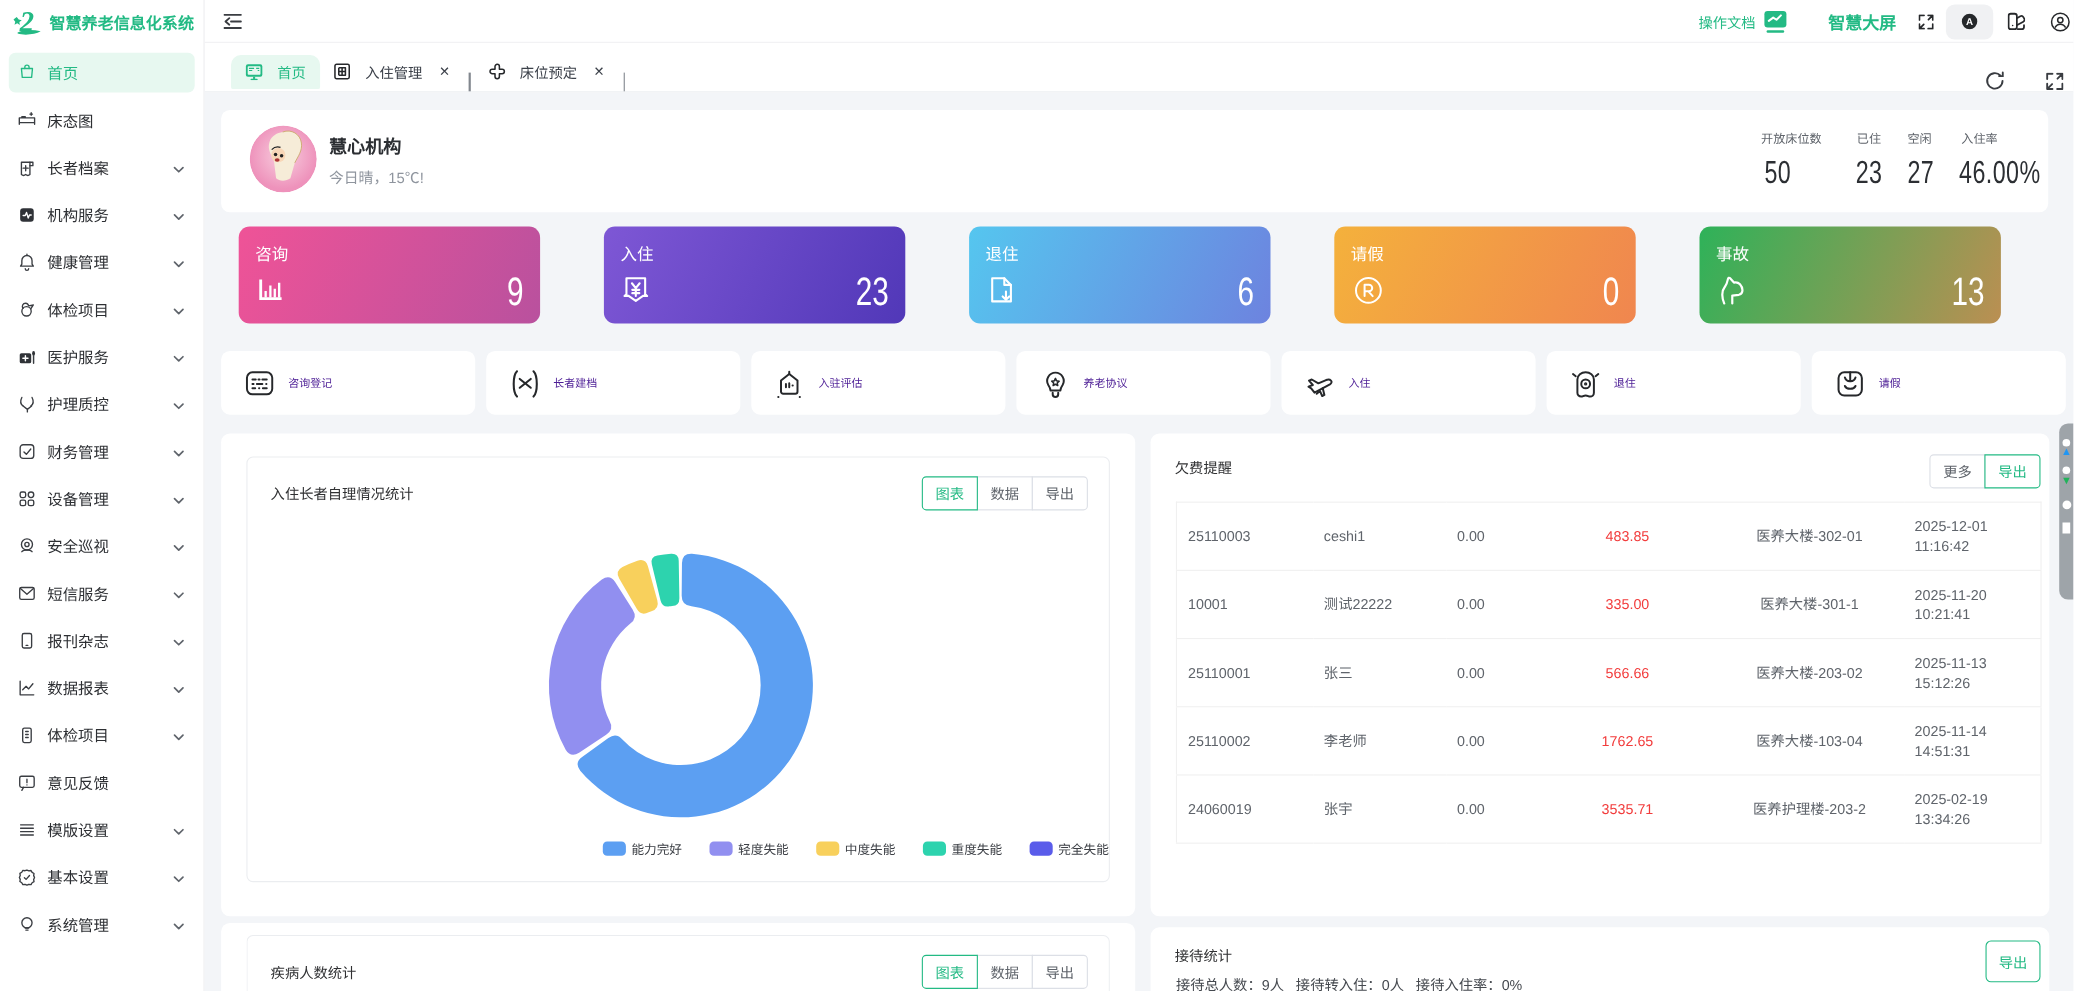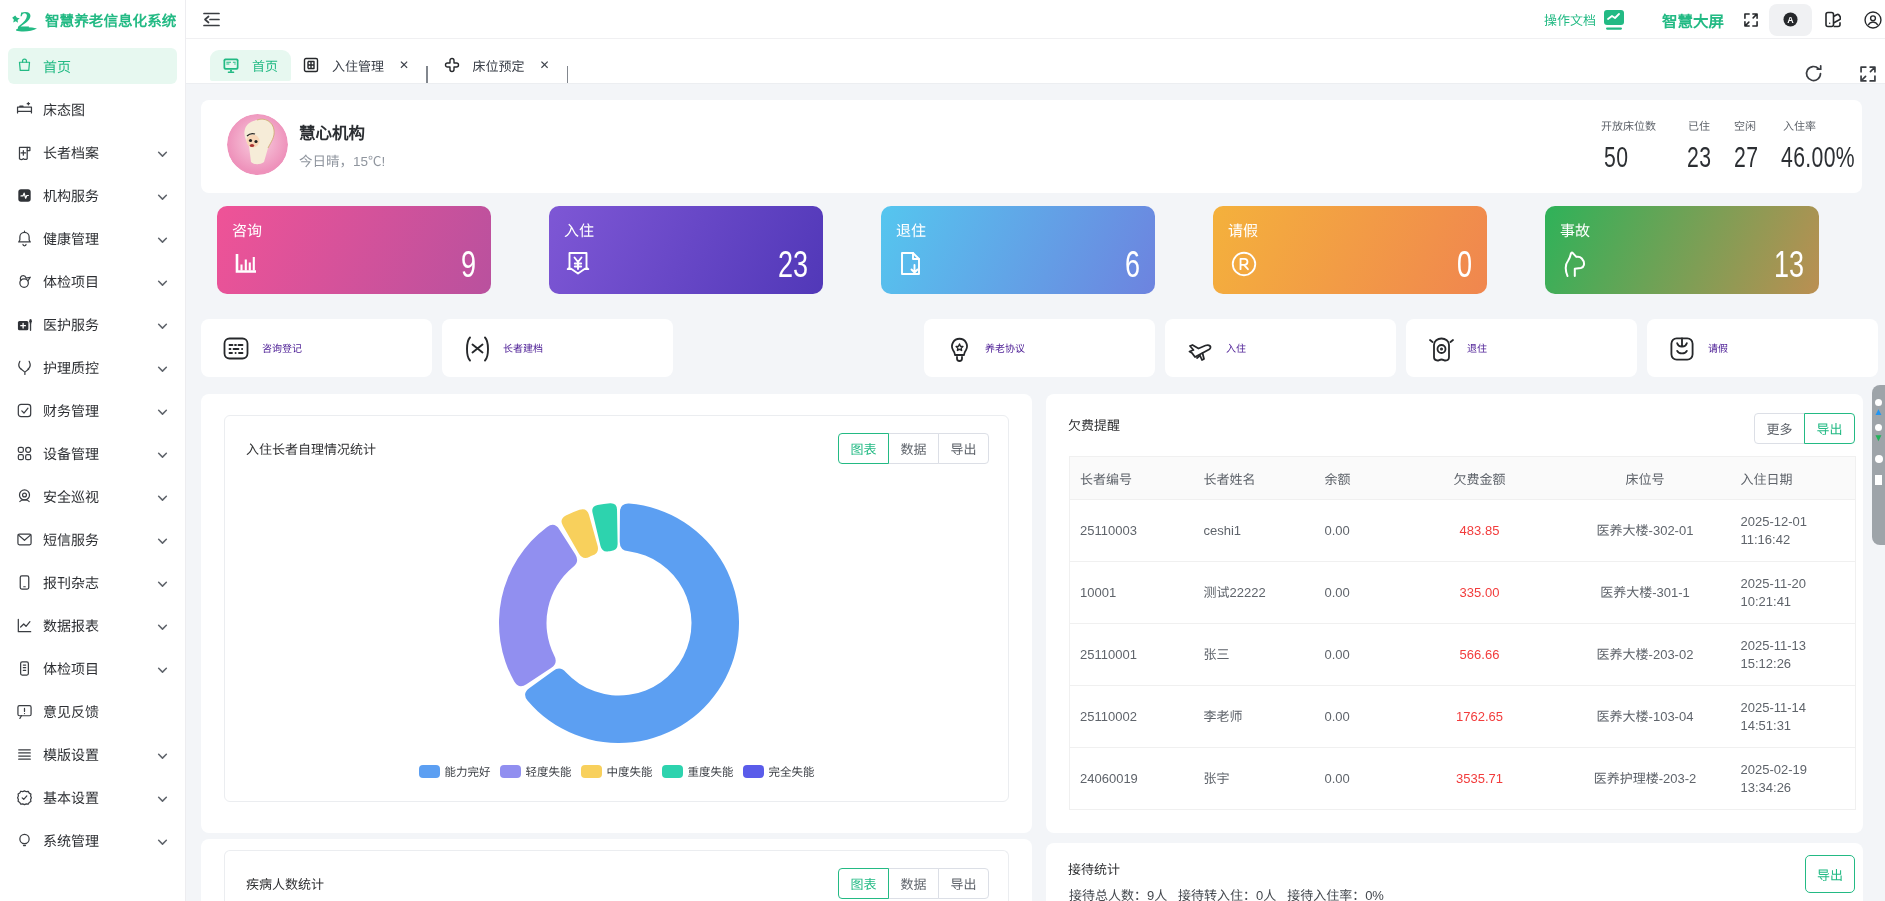--- a/index.html
+++ b/index.html
@@ -68,21 +68,21 @@
 .qcard span{position:absolute;left:61px;top:21px;font-size:10px;color:#4c1d95;}
 
 #chartcard{left:15px;top:310px;width:831px;height:439px;}
 #chartpanel{position:absolute;left:23px;top:21px;width:785px;height:387px;border:1px solid #ebedf0;border-radius:6px;}
 .ptitle{position:absolute;left:21px;top:23px;font-size:13px;color:#303133;}
 .btn-group{position:absolute;display:flex;}
 .bg-btn{width:51px;height:31px;border:1px solid #dcdfe6;background:#fff;display:flex;align-items:center;justify-content:center;font-size:13px;color:#5f646b;margin-left:-1px;}
 .bg-btn:first-child{border-radius:4px 0 0 4px;margin-left:0;}
 .bg-btn:last-child{border-radius:0 4px 4px 0;}
 .bg-btn.act{border:1px solid #23ba84;color:#23ba84;z-index:2;}
-#legend{position:absolute;left:0;top:347px;width:100%;display:flex;justify-content:center;gap:9px;}
+#legend{position:absolute;left:0;top:347px;width:100%;display:flex;justify-content:flex-end;gap:25px;}
 .li{display:flex;align-items:center;font-size:11.5px;color:#3d4046;}
 .li i{width:21px;height:13px;border-radius:4px;margin-right:5px;}
 
 #feecard{left:860px;top:310px;width:817px;height:439px;}
 #feecard .ptitle{left:22px;top:21px;}
 #fee-btns{right:8px;top:19px;}
 table{border:1px solid #f0f0f0;border-collapse:collapse;position:absolute;left:23px;top:62px;width:786px;table-layout:fixed;
   font-size:13px;color:#5f646b;}
 th{background:#fafafa;font-weight:normal;color:#5f646b;text-align:left;height:43px;padding:0 10px;border-bottom:1px solid #f0f0f0;}
 td{height:62px;padding:0 10px;border-bottom:1px solid #f0f0f0;line-height:18px;}
@@ -468,20 +468,27 @@
     </svg>
     <span>咨询登记</span>
   </div>
   <div class="qcard" style="left:256px">
     <svg width="27" height="26" viewBox="0 0 27 26" fill="none" stroke="#26282b" stroke-width="1.9" stroke-linecap="round" stroke-linejoin="round">
       <path d="M6 1.5C4 3.5 3 7.5 3 13s1 9.5 3 11.5M21 1.5c2 2 3 6 3 11.5s-1 9.5-3 11.5"></path>
       <path d="M8.5 8.5l10 8M18.5 8.5l-10 8"></path>
     </svg>
     <span>长者建档</span>
   </div>
+  <div class="qcard" style="left:497px">
+    <svg width="25" height="27" viewBox="0 0 25 27" fill="none" stroke="#26282b" stroke-width="1.8" stroke-linecap="round" stroke-linejoin="round">
+      <path d="M5 10l7.5-6L20 10v10a2 2 0 01-2 2H7a2 2 0 01-2-2z"></path>
+      <path d="M12.5 4V2M9.5 13v3M12.5 12.5v3.5M15.5 14.5h0.2M22 25h0.2M2.5 25h0.2"></path>
+    </svg>
+    <span>入驻评估</span>
+  </div>
   <div class="qcard" style="left:738px">
     <svg width="27" height="27" viewBox="0 0 27 27" fill="none" stroke="#26282b" stroke-width="1.8" stroke-linecap="round" stroke-linejoin="round">
       <path d="M7 14a7.5 7.5 0 1113 0c-1 1.5-2 3-2 5h-9c0-2-1-3.5-2-5z"></path>
       <path d="M11 21v1.5a2.5 2.5 0 005 0V21"></path>
       <path d="M13.5 8l1 2.2 2.4 0.3-1.8 1.7 0.5 2.3-2.1-1.2-2.1 1.2 0.5-2.3-1.8-1.7 2.4-0.3z" stroke-width="1.4"></path>
     </svg>
     <span>养老协议</span>
   </div>
   <div class="qcard" style="left:979px">
     <svg width="28" height="27" viewBox="0 0 28 27" fill="none" stroke="#26282b" stroke-width="1.8" stroke-linecap="round" stroke-linejoin="round">
@@ -543,28 +550,20 @@
     <table>
       <colgroup>
           <col style="width:124px">
           <col style="width:121px">
           <col style="width:85px">
           <col style="width:160px">
           <col style="width:171px">
           <col style="width:125px">
         </colgroup>
       <tbody>
-          <tr>
-            <th>长者编号</th>
-            <th>长者姓名</th>
-            <th>余额</th>
-            <th class="cc">欠费金额</th>
-            <th class="cc">床位号</th>
-            <th>入住日期</th>
-          </tr>
       <tr>
             <td>25110003</td>
             <td>ceshi1</td>
             <td>0.00</td>
             <td class="cc red">483.85</td>
             <td class="cc">医养大楼-302-01</td>
             <td>2025-12-01 11:16:42</td>
           </tr>
       <tr>
             <td>10001</td>

